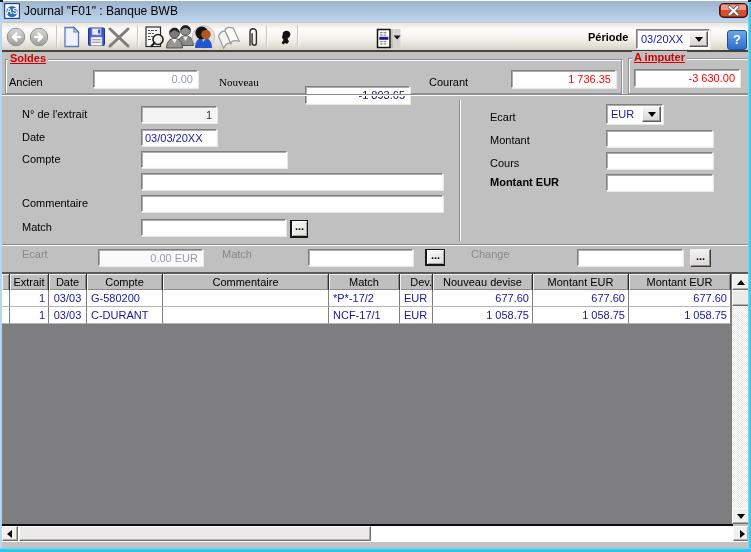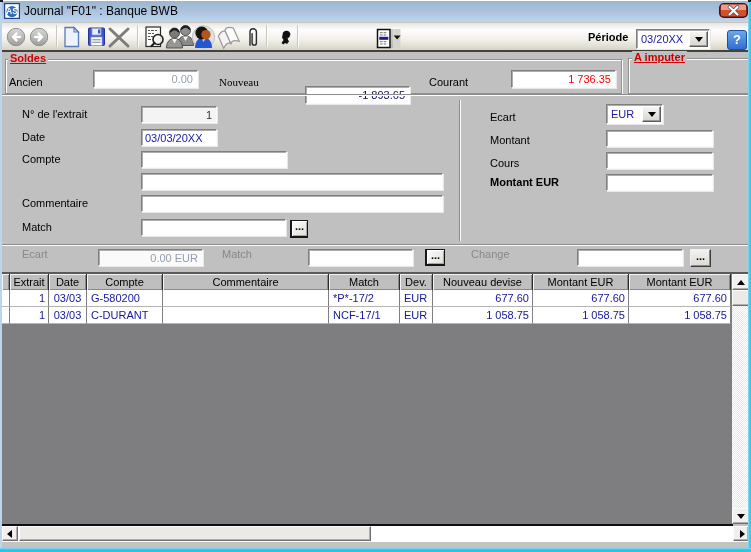--- a/index.html
+++ b/index.html
@@ -190,20 +190,23 @@
   <div class="tb" style="left:305px;top:86px;width:103px;height:16px;">
       <span class="v" style="color:#101060;">-1 893.65</span>
     </div>
   <div class="lbl" style="left:429px;top:76px;">Courant</div>
   <div class="tb" style="left:511px;top:70px;width:103px;height:16px;">
       <span class="v" style="color:#f00;">1 736.35</span>
     </div>
 
   <div class="grp" style="left:628px;top:58px;width:119px;height:34px;"></div>
   <div class="abs" style="left:632px;top:51px;background:#c0c0c0;padding:0 2px;"><span class="red">A imputer</span></div>
+  <div class="tb" style="left:634px;top:69px;width:104px;height:16px;">
+      <span class="v" style="color:#f00;">-3 630.00</span>
+    </div>
 
   <div class="hsep" style="left:0;top:94px;width:751px;"></div>
 
   <div class="lbl" style="left:22px;top:108px;">N° de l'extrait</div>
   <div class="tb" style="left:141px;top:106px;width:74px;height:15px;background:#f4f4f4;">
       <span class="v" style="color:#333;">1</span>
     </div>
   <div class="lbl" style="left:22px;top:131px;">Date</div>
   <div class="tb" style="left:141px;top:129px;width:74px;height:15px;">
       <span class="vl" style="color:#1818a0;">03/03/20XX</span>
@@ -245,21 +248,21 @@
   <div class="tb" style="left:577px;top:249px;width:104px;height:15px;"></div>
   <div class="btn" style="left:690px;top:249px;width:19px;height:16px;line-height:12px;font-weight:bold;">...</div>
 
   <div id="grid" class="abs">
       <div class="hc" style="left:0px;width:7px;"></div>
       <div class="hc" style="left:8px;width:38px;">Extrait</div>
       <div class="hc" style="left:47px;width:37px;">Date</div>
       <div class="hc" style="left:85px;width:75px;">Compte</div>
       <div class="hc" style="left:161px;width:165px;">Commentaire</div>
       <div class="hc" style="left:327px;width:70px;">Match</div>
-      <div class="hc" style="left:398px;width:32px;">Dev.</div>
+      <div class="hc" style="left:398px;width:32px;text-align:right;">Dev.</div>
       <div class="hc" style="left:431px;width:99px;">Nouveau devise</div>
       <div class="hc" style="left:531px;width:95px;">Montant EUR</div>
       <div class="hc" style="left:627px;width:101px;">Montant EUR</div>
       <div class="cell" style="left:0px;top:16px;width:7px;height:16px;">
         <span style="left:4px;"></span>
       </div>
       <div class="cell" style="left:8px;top:16px;width:38px;height:16px;">
         <span style="right:3px;">1</span>
       </div>
       <div class="cell" style="left:47px;top:16px;width:37px;height:16px;">

